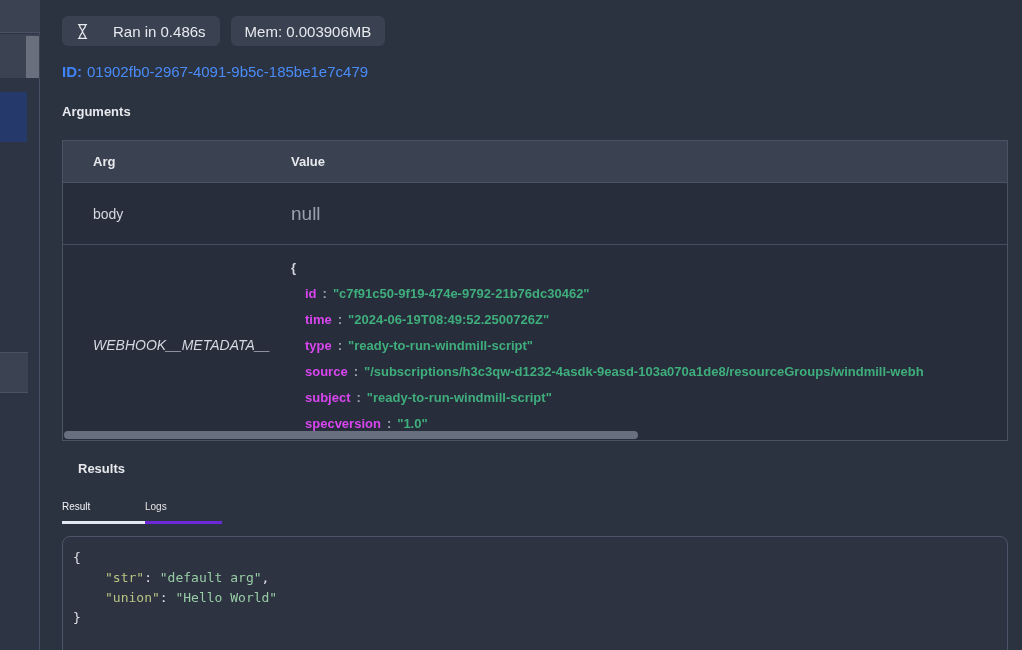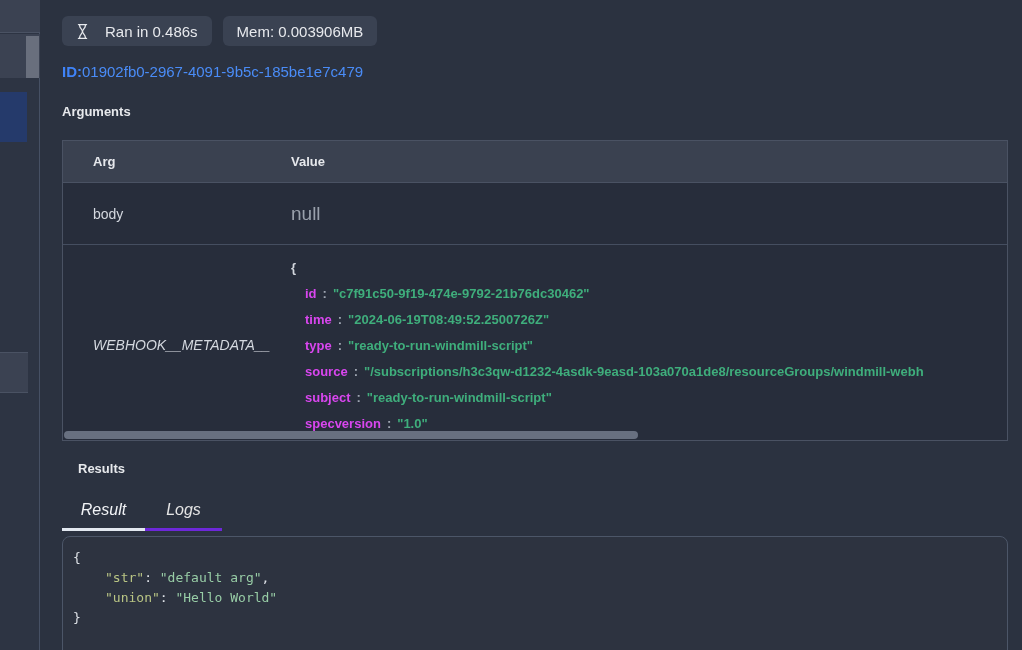--- a/index.html
+++ b/index.html
@@ -9,26 +9,26 @@
   
   #sidebar{position:absolute;left:0;top:0;width:40px;height:650px;background:#2d3443;border-right:1px solid #465064;box-sizing:border-box;}
   .sb-top{position:absolute;left:0;top:0;width:40px;height:33px;background:#3b4252;border-bottom:1px solid #4a5263;box-sizing:border-box;}
   .sb-panel{position:absolute;left:0;top:34px;width:40px;height:44px;background:#3b4252;}
   .sb-thumb{position:absolute;right:1px;top:2px;width:13px;height:42px;background:#696f7d;}
   .sb-blue{position:absolute;left:0;top:92px;width:27px;height:50px;background:#253a6b;}
   .sb-mid{position:absolute;left:0;top:352px;width:28px;height:41px;background:#3b4252;border-top:1px solid #4a5263;border-bottom:1px solid #4a5263;box-sizing:border-box;}
 
   
   #badges{position:absolute;left:62px;top:16px;display:flex;gap:11px;}
-  .badge{display:inline-flex;align-items:center;gap:16px;height:30px;padding:0 14px;background:#3a4252;border-radius:6px;font-size:15px;color:#e7e9ed;white-space:nowrap;box-sizing:border-box;}
+  .badge{display:inline-flex;align-items:center;gap:24px;height:30px;padding:0 14px;background:#3a4252;border-radius:6px;font-size:15px;color:#e7e9ed;white-space:nowrap;box-sizing:border-box;}
 
   
   #idline{position:absolute;left:62px;top:63px;font-size:15px;}
   #idline .lbl{color:#3f83f8;font-weight:700;}
-  #idline .val{color:#4a8cf7;}
+  #idline .val{color:#4a8cf7;margin-left:5px;}
 
   
   .section-title{position:absolute;left:62px;font-size:13px;font-weight:700;color:#e7e9ec;}
 
   
   #args-table{position:absolute;left:62px;top:140px;width:946px;height:301px;border:1px solid #4a5263;border-radius:0;overflow:hidden;box-sizing:border-box;background:#272d3b;}
   .t-header{display:flex;height:42px;background:#3a4150;align-items:center;border-bottom:1px solid #4a5263;box-sizing:border-box;}
   .t-header .c1{width:228px;padding-left:30px;box-sizing:border-box;font-size:13px;font-weight:700;color:#e6e8ec;}
   .t-header .c2{flex:1;font-size:13px;font-weight:700;color:#e6e8ec;}
   .t-row{display:flex;border-bottom:1px solid #454e60;box-sizing:border-box;}
@@ -43,21 +43,21 @@
   .json-line .indent{display:inline-block;width:14px;}
   .jkey{color:#d946ef;}
   .jcolon{color:#9fa6b2;font-weight:700;margin:0 6px;}
   .jval{color:#3fae7c;}
   .jbrace{color:#d3d7de;}
   #h-scrollbar{position:absolute;left:1px;bottom:1px;width:944px;height:8px;background:#272d3b;}
   #h-thumb{position:absolute;left:0;top:0;width:574px;height:8px;background:#687080;border-radius:4px;}
 
   
   #tabs{position:absolute;left:62px;top:494px;display:flex;}
-  .tab{font-size:16px;text-align:center;padding:7px 0 9px 0;box-sizing:content-box;cursor:pointer;font-style:italic;}
+  .tab{font-size:10px;padding:7px 0 9px 0;box-sizing:content-box;cursor:pointer;}
   .tab-active{width:83px;color:#f1f3f6;border-bottom:3px solid #e2e8f0;}
   .tab-inactive{width:77px;color:#e5e5e5;border-bottom:3px solid #6d28d9;}
 
   
   #result-box{position:absolute;left:62px;top:536px;width:946px;height:134px;border:1px solid #4c5668;border-radius:8px;box-sizing:border-box;background:#2d3340;
               font-family:"DejaVu Sans Mono",monospace;font-size:13px;line-height:20px;padding:11px 10px;}
   .code-line{white-space:pre;color:#dfe3e8;}
   .code-line .ck{color:#b9c584;}
   .code-line .cv{color:#98cda6;}
   .code-indent{display:inline-block;width:32px;}

